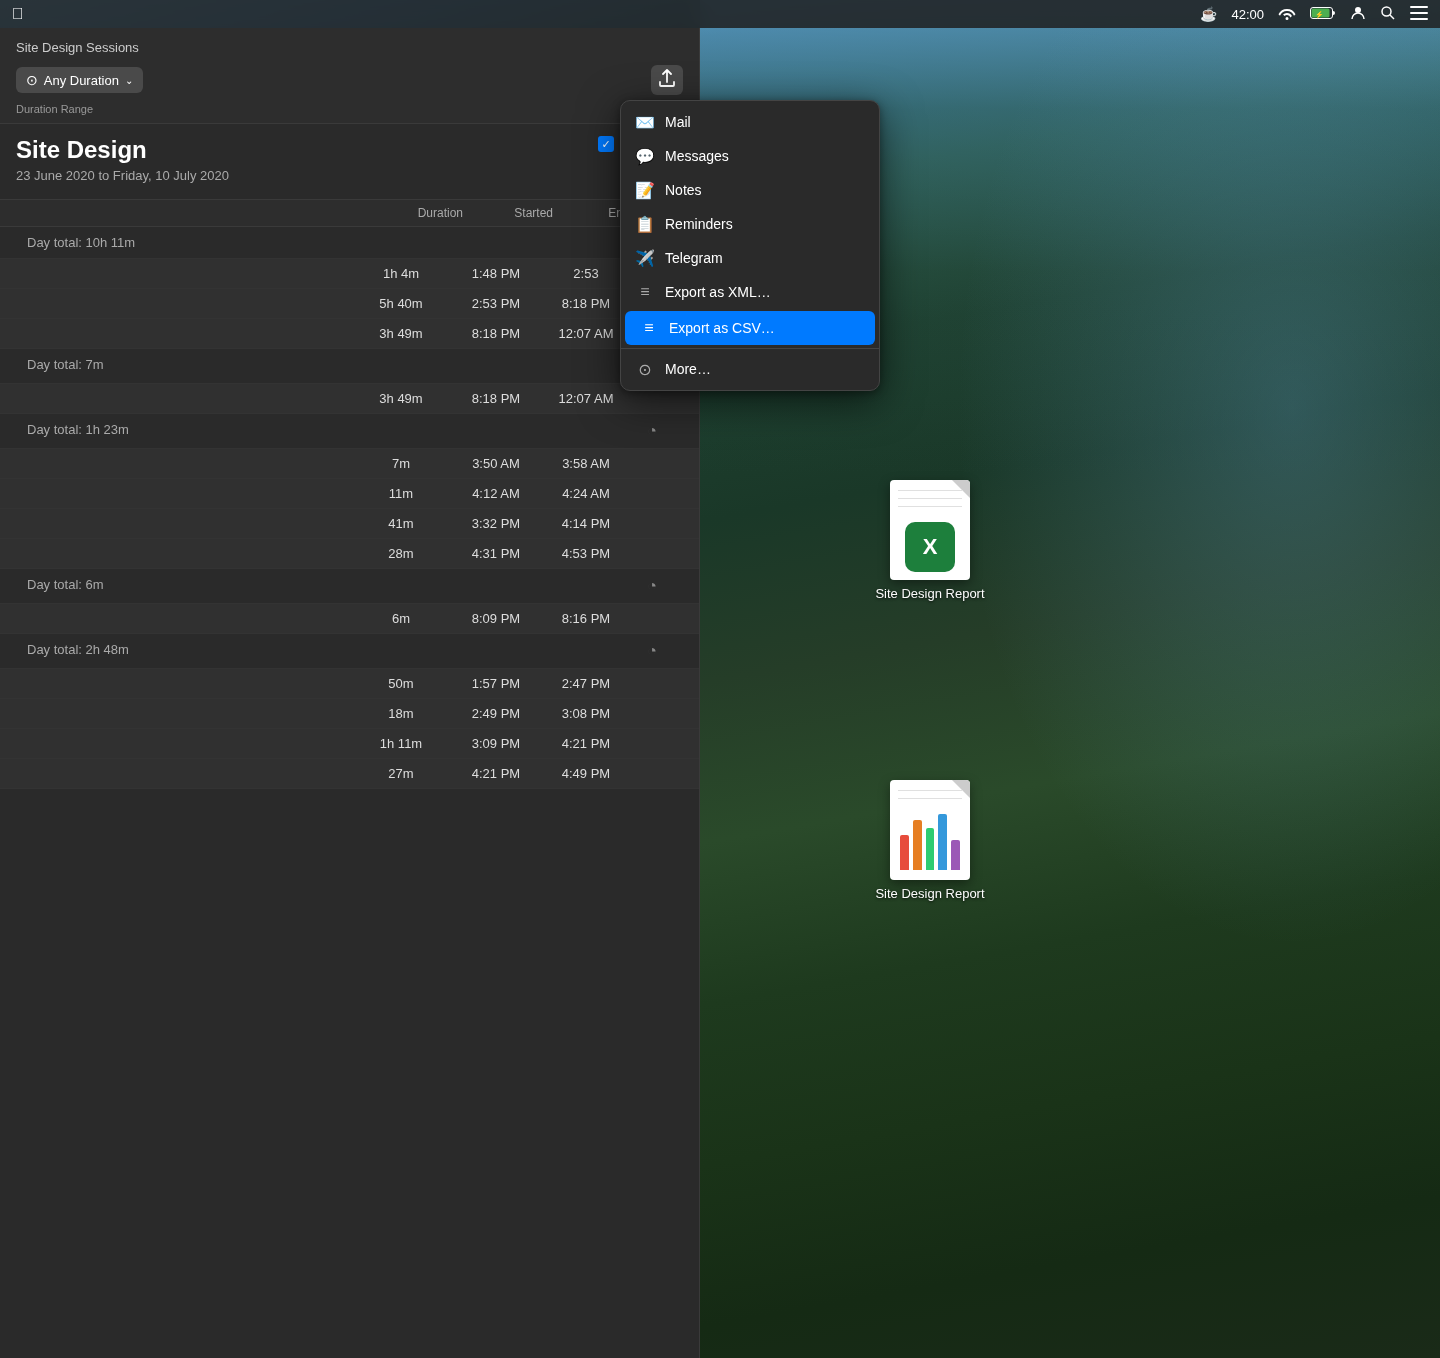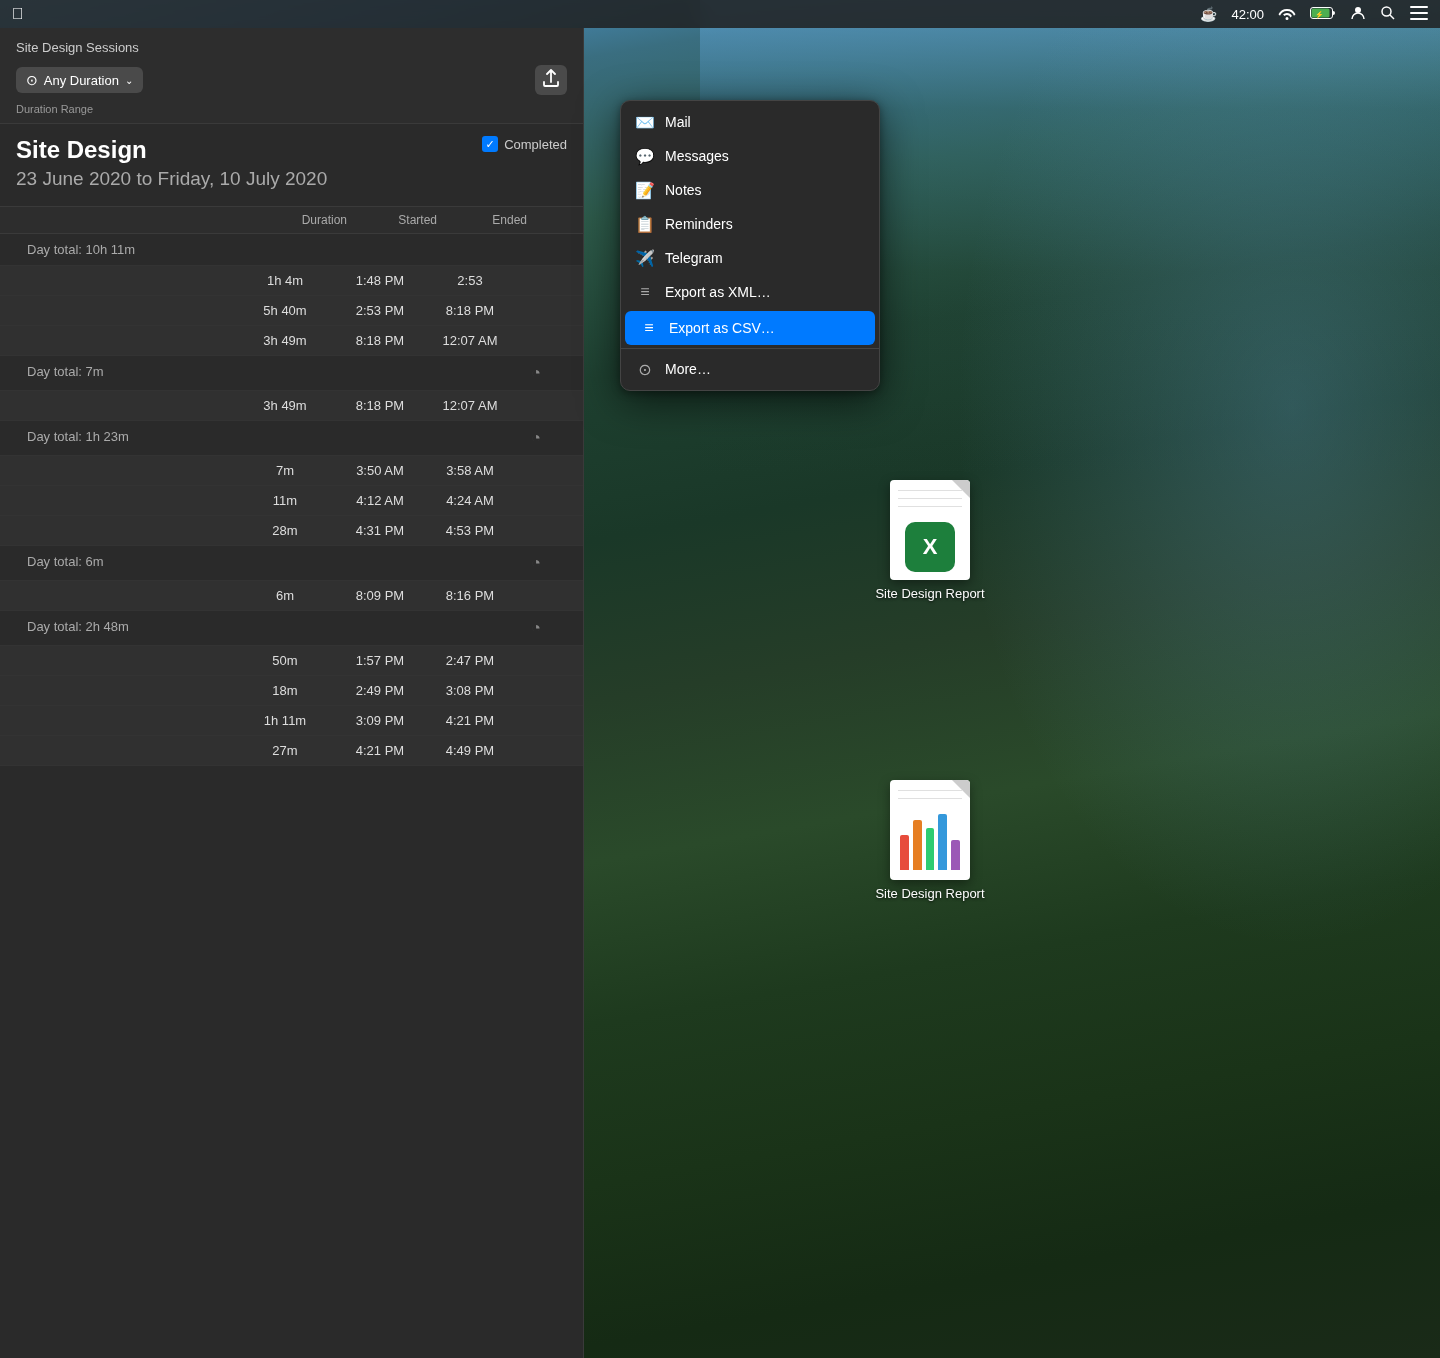--- a/index.html
+++ b/index.html
@@ -70,21 +70,21 @@
     .menubar-icon {
       font-size: 14px;
       color: white;
     }
 
     
     .app-panel {
       position: absolute;
       top: 28px;
       left: 0;
-      width: 584px;
+      width: 700px;
       height: 1330px;
       background: #2a2a2a;
       border-right: 1px solid #3a3a3a;
       display: flex;
       flex-direction: column;
       z-index: 10;
     }
 
     .panel-header {
       background: #2d2d2d;
@@ -146,21 +146,21 @@
 
     .session-name {
       color: white;
       font-size: 24px;
       font-weight: 700;
       margin-bottom: 4px;
     }
 
     .session-date {
       color: #aaaaaa;
-      font-size: 19px;
+      font-size: 13px;
       margin-bottom: 8px;
     }
 
     .checkbox-completed {
       width: 16px;
       height: 16px;
       background: #007AFF;
       border-radius: 3px;
       display: flex;
       align-items: center;
@@ -484,20 +484,27 @@
     </div>
       <div class="session-row">
       <span class="cell"></span>
       <span class="cell">11m</span>
       <span class="cell">4:12 AM</span>
       <span class="cell">4:24 AM</span>
       <span class="cell"></span>
     </div>
       <div class="session-row">
       <span class="cell"></span>
+      <span class="cell">41m</span>
+      <span class="cell">3:32 PM</span>
+      <span class="cell">4:14 PM</span>
+      <span class="cell"></span>
+    </div>
+      <div class="session-row">
+      <span class="cell"></span>
       <span class="cell">28m</span>
       <span class="cell">4:31 PM</span>
       <span class="cell">4:53 PM</span>
       <span class="cell"></span>
     </div>
       <div class="day-total-row">
       <span class="day-total-label">Day total:  6m</span>
       <span></span>
         <span></span>
         <span></span>

